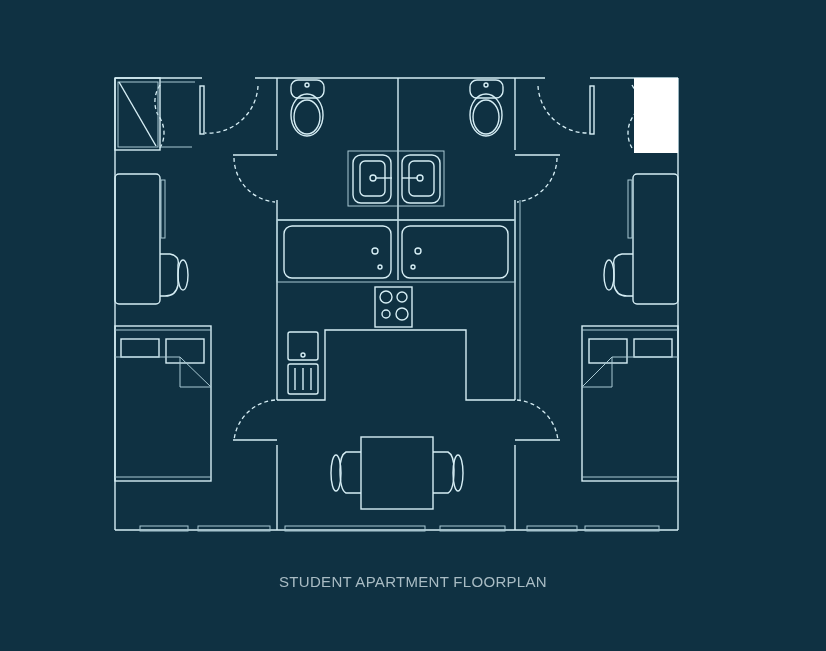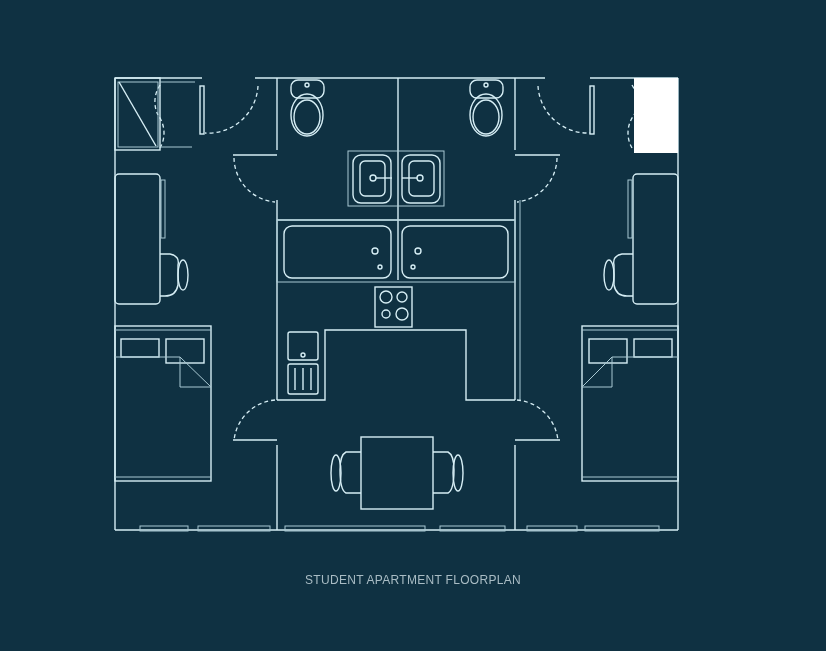--- a/index.html
+++ b/index.html
@@ -1,18 +1,18 @@
 <!DOCTYPE html>
 <html><head>
 <meta charset="utf-8">
 <style>
   html,body{margin:0;padding:0;}
   body{width:826px;height:651px;background:#0f3142;overflow:hidden;position:relative;font-family:"Liberation Sans",sans-serif;}
   #plan{position:absolute;left:0;top:0;}
-  .caption{position:absolute;left:0;width:826px;top:573px;text-align:center;color:#a9bcc4;font-size:12px;letter-spacing:0.3px;}
+  .caption{position:absolute;left:0;width:826px;top:573px;text-align:center;color:#a9bcc4;font-size:15px;letter-spacing:0.3px;}
   .ln{fill:none;stroke:#d6eef5;stroke-width:1.4;}
   .lt{fill:none;stroke:#a9c9d3;stroke-width:1;}
   .ds{fill:none;stroke:#d6eef5;stroke-width:1.3;stroke-dasharray:4 3;}
 </style>
 </head>
 <body>
 
 <svg id="plan" width="826" height="651" viewBox="0 0 826 651">
 
   <g>

